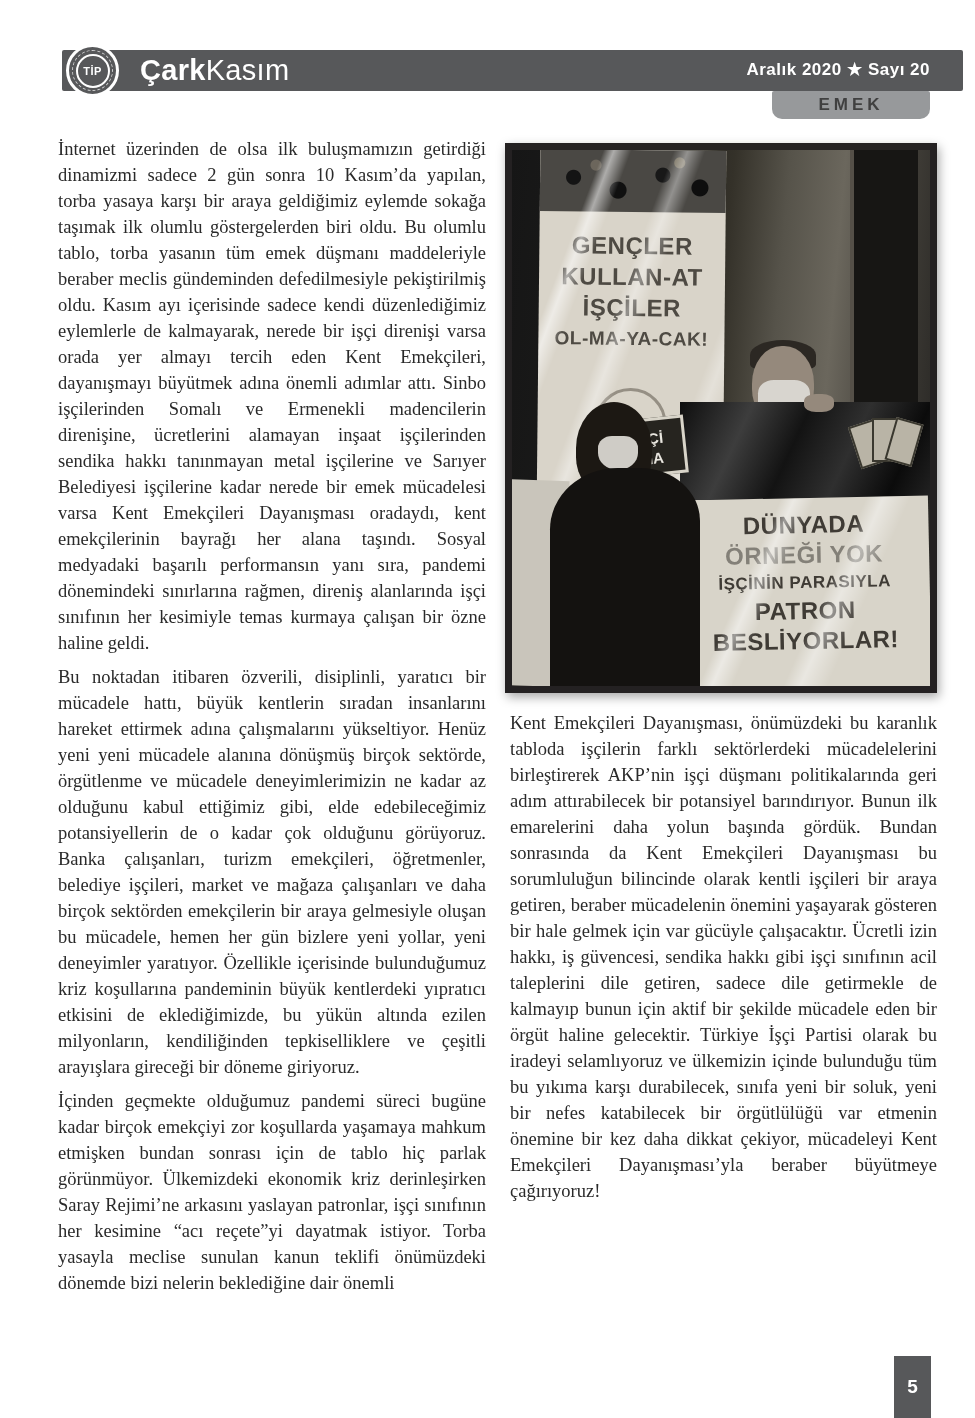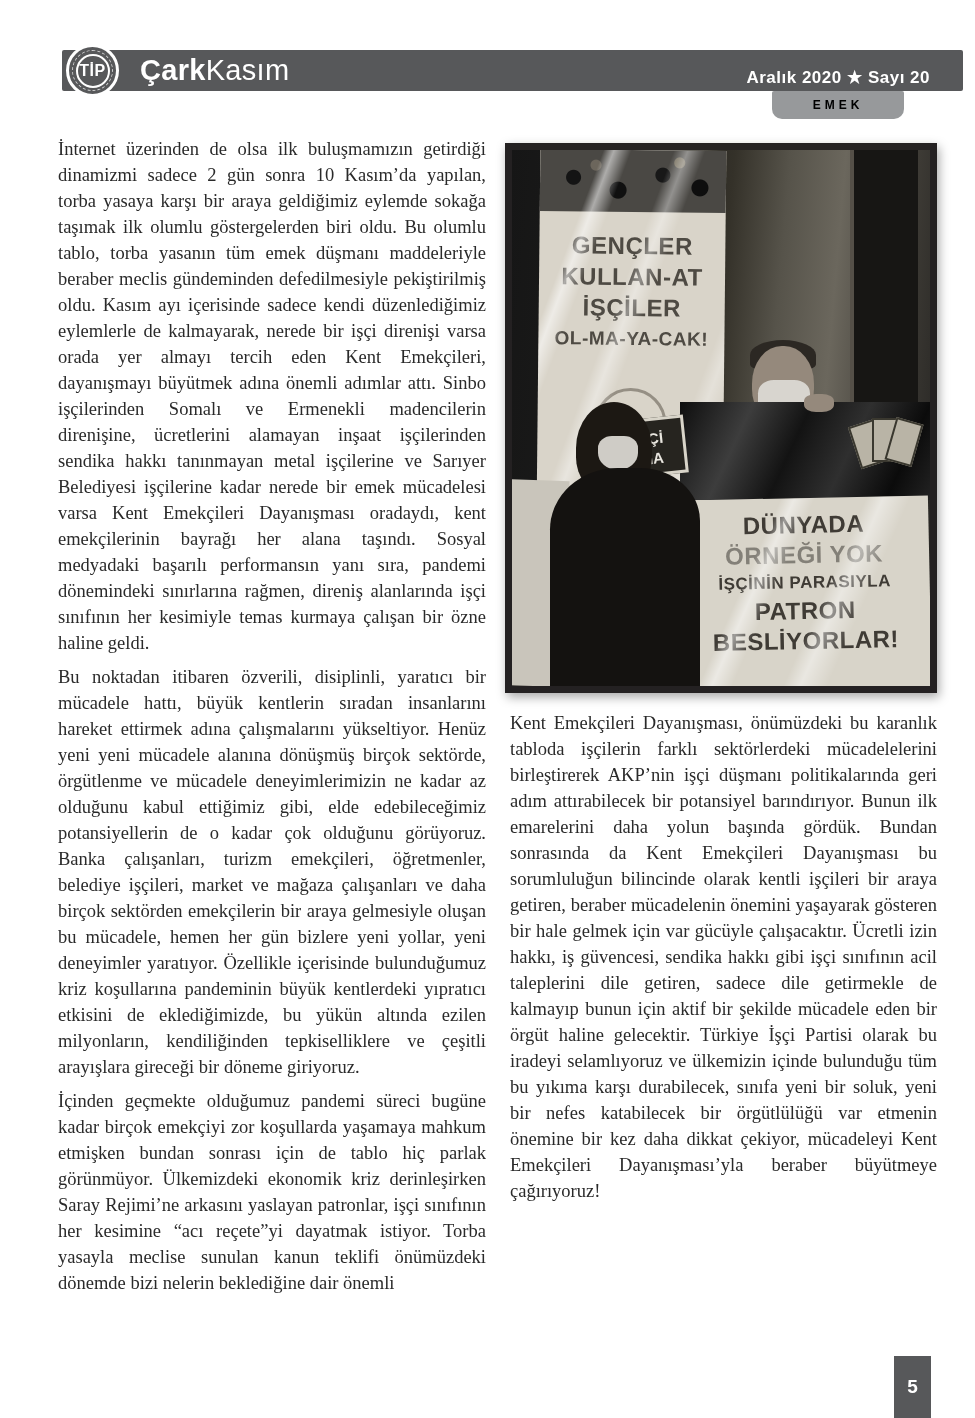--- a/index.html
+++ b/index.html
@@ -20,40 +20,40 @@
     display:flex; align-items:center; justify-content:center;
   }
   .logo-circle::before {
     content:""; position:absolute; inset:3px; border-radius:50%;
     border:1px dashed rgba(255,255,255,0.7);
   }
   .logo-inner {
     width:30px; height:30px; border-radius:50%; border:2px solid #ffffff;
     display:flex; align-items:center; justify-content:center;
     color:#ffffff; font-family:"Liberation Sans", sans-serif;
-    font-weight:700; font-size:16px; letter-spacing:0.5px;
+    font-weight:700; font-size:11px; letter-spacing:0.5px;
   }
   .pub-title {
     position:absolute; left:78px; top:3px; color:#ffffff;
     font-family:"Liberation Sans", sans-serif; font-size:29px; line-height:34px;
     letter-spacing:0.3px; white-space:nowrap;
   }
   .pub-title .t-bold { font-weight:700;margin-top:34px; }
   .pub-title .t-reg  { font-weight:400; }
   .issue-info {
     position:absolute; right:33px; top:9px; color:#ffffff;
     font-family:"Liberation Sans", sans-serif; font-size:17px; font-weight:700;
-    letter-spacing:0.5px; white-space:nowrap;margin-top:8px;
+    letter-spacing:0.5px; white-space:nowrap;
   }
   .section-badge {
-    position:absolute; left:772px; top:91px; width:132px; height:28px;
+    position:absolute; left:772px; top:91px; width:158px; height:28px;
     background:#97999b; border-radius:2px 2px 10px 10px;
     display:flex; align-items:center; justify-content:center;
-    color:#000000; font-family:"Liberation Sans", sans-serif;
-    font-size:12px; font-weight:700; letter-spacing:4px;
+    color:#404040; font-family:"Liberation Sans", sans-serif;
+    font-size:17px; font-weight:700; letter-spacing:4px;
   }
 
   
   .col { position:absolute; color:#2a2a2a; font-size:18.5px; line-height:26px;
          text-align:justify; hyphens:auto; }
   .col-left  { left:58px;  top:136px; width:428px; }
   .col-right { left:510px; top:710px; width:427px; }
   .col p { margin:0 0 8px 0; }
 
   

